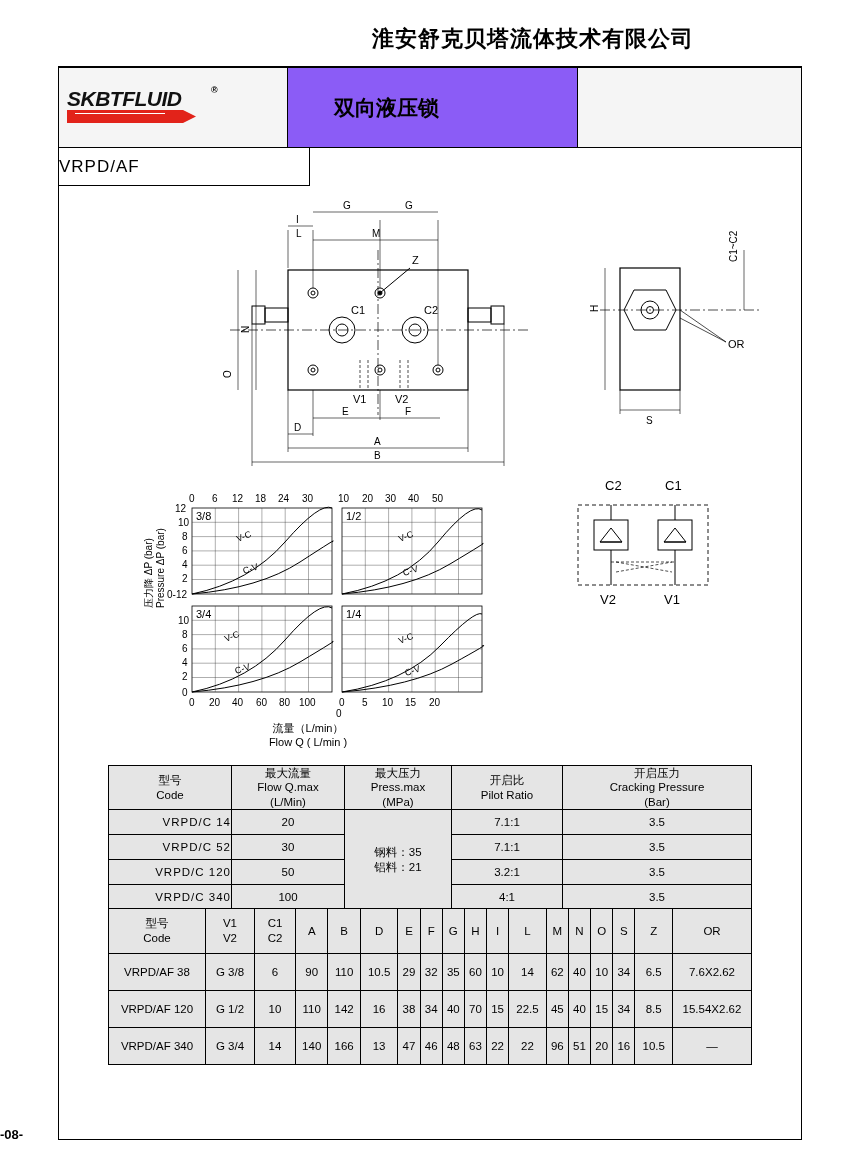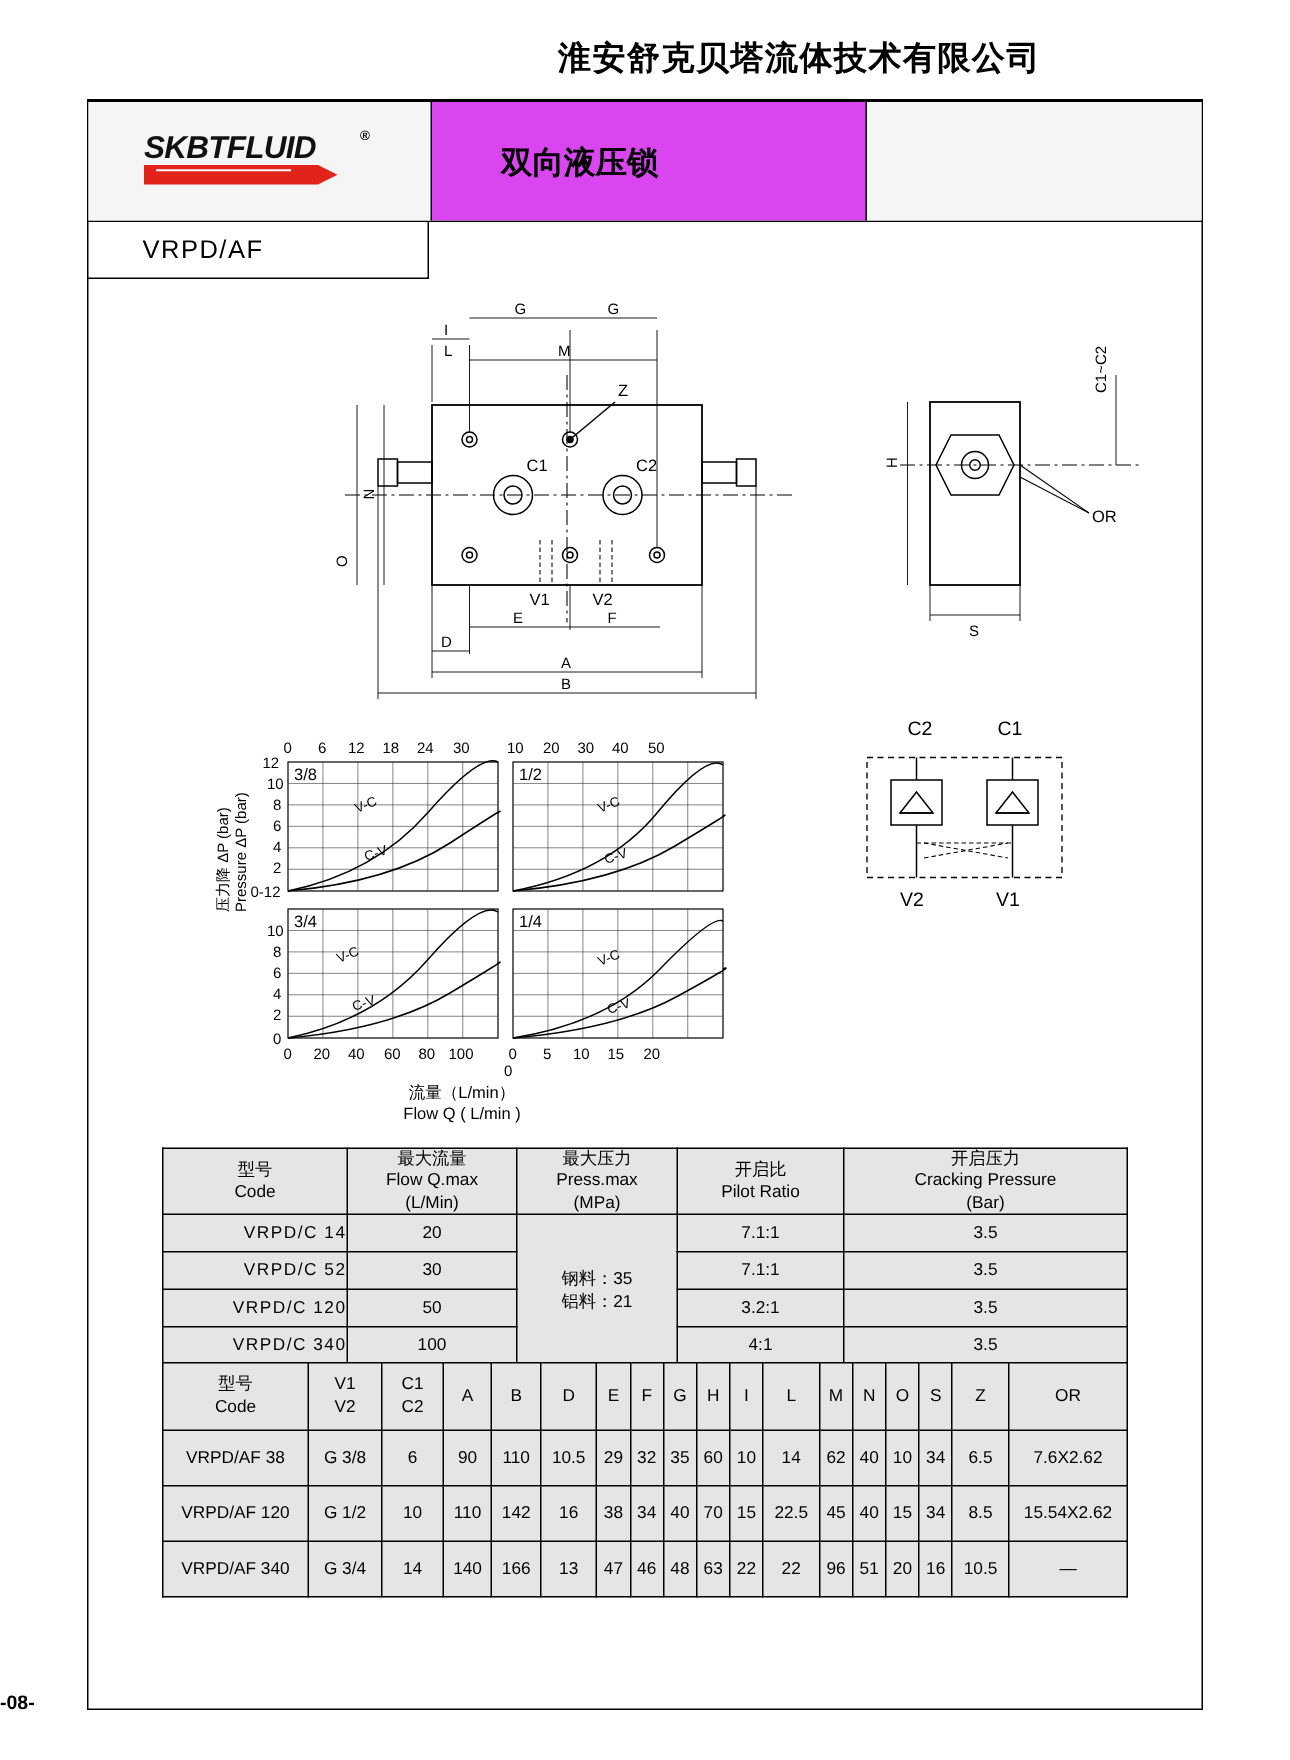--- a/index.html
+++ b/index.html
@@ -47,21 +47,20 @@
     border-top: none;
     box-sizing: border-box;
     display: flex;
     background: #fff;
   }
   .logo-cell {
     width: 228px;
     border-right: 1px solid #000;
     display: flex;
     align-items: center;
-    justify-content: center;
     background: #f5f5f5;
     position: relative;
   }
   .logo-wrap {
     position: relative;
     width: 170px;
     height: 46px;
   }
   .logo-text {
     position: absolute;
@@ -86,36 +85,35 @@
   }
   .title-cell {
     width: 290px;
     border-right: 1px solid #000;
     display: flex;
     align-items: center;
     padding-left: 46px;
     box-sizing: border-box;
     font-size: 21px;
     font-weight: bold;
-    background: #d946ef;
+    background: #8b5cf6;
   }
   .title-spacer {
     flex: 1;
     background: #f5f5f5;
   }
   .model-block {
     position: absolute;
     left: 58px; top: 148px;
-    width: 228px; height: 38px;
+    width: 252px; height: 38px;
     border: 1px solid #000;
     border-top: none;
     box-sizing: border-box;
     display: flex;
     align-items: center;
-    padding-left: 36px;
     font-size: 17px;
     letter-spacing: 1px;
     background: #fff;
   }
   
   .page-border {
     position: absolute;
     left: 58px; top: 68px;
     width: 744px; height: 1072px;
     border: 1px solid #000;

